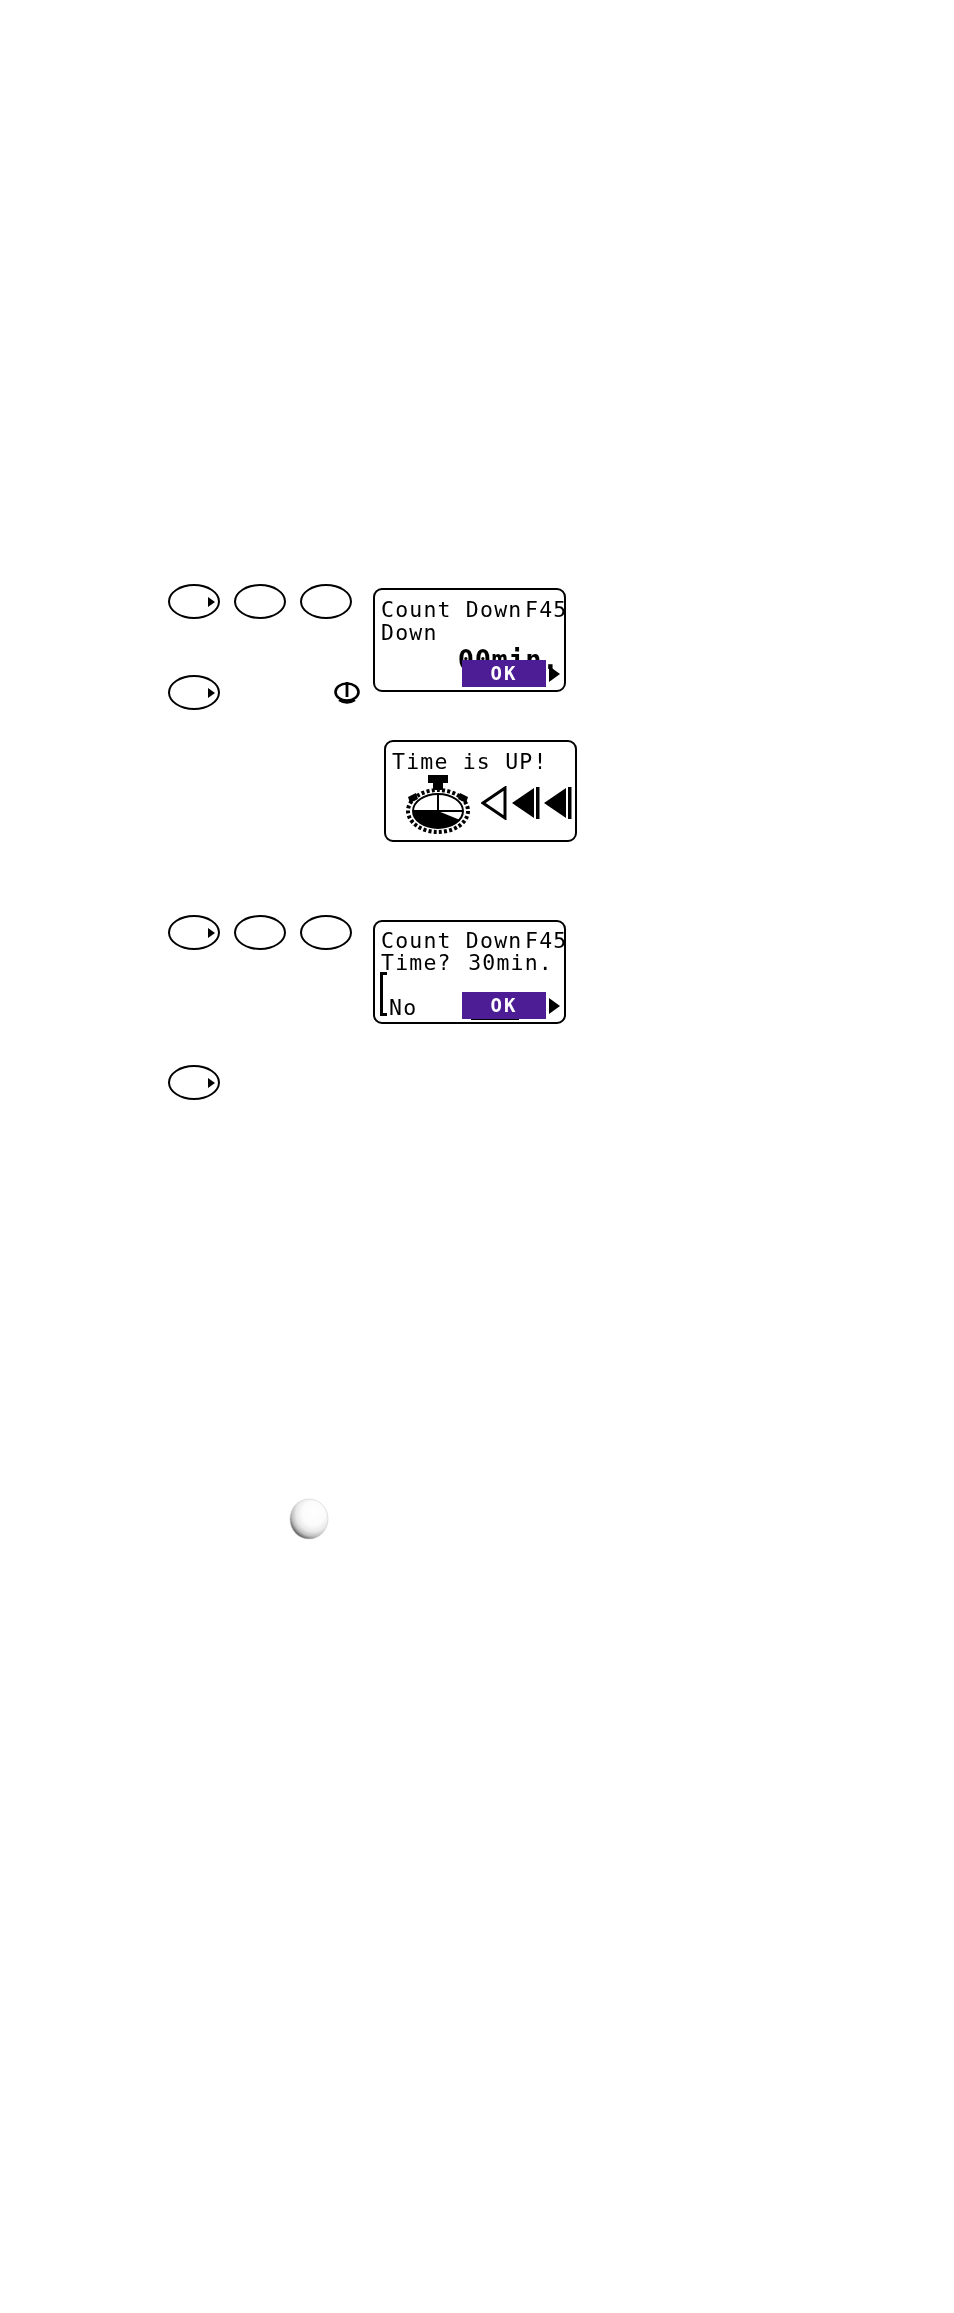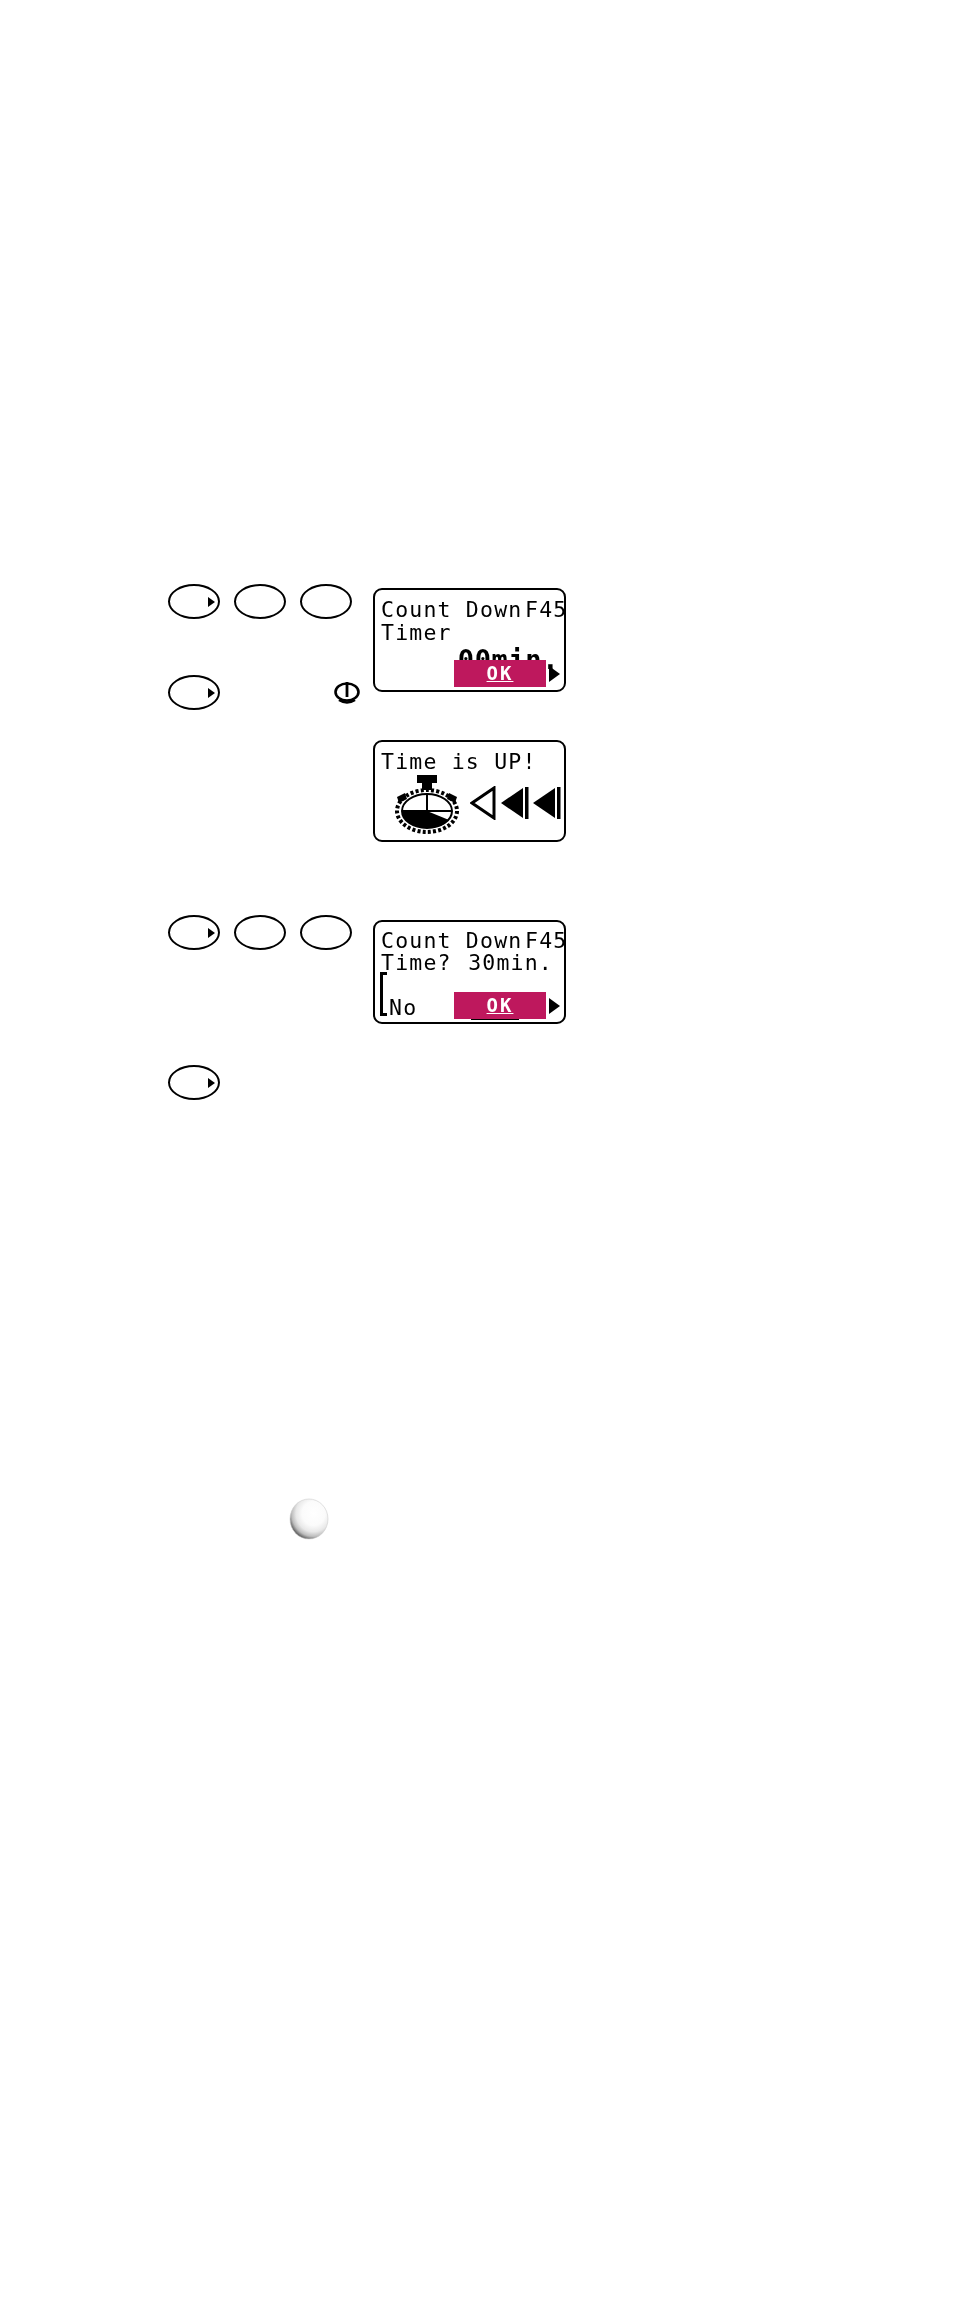--- a/index.html
+++ b/index.html
@@ -76,31 +76,30 @@
     padding: 1px 3px 2px 3px;
   }
 
   
   .ok-bar {
     position: absolute;
     display: flex;
     align-items: center;
   }
   .ok-box {
-    background: #be185d;
+    background: #4c1d95;
     color: #fff;
     font-family: "DejaVu Sans Mono", monospace;
     font-size: 19px;
     font-weight: bold;
     letter-spacing: 2px;
     text-align: center;
     padding: 2px 0 3px 0;
-    width: 92px;
-    box-sizing: border-box;
-    text-decoration: underline;
+    width: 84px;
+    box-sizing: border-box;
   }
   .ok-arrow {
     width: 0; height: 0;
     margin-left: 3px;
     border-top: 8px solid transparent;
     border-bottom: 8px solid transparent;
     border-left: 11px solid #000;
   }
 
   
@@ -124,21 +123,21 @@
     <span class="tri"></span>
   </div>
   <div class="btn-ellipse"></div>
   <div class="btn-ellipse"></div>
 </div>
 
 <div class="lcd" style="left:373px; top:588px; width:193px; height:104px;">
   <div class="lcd-inner">
     <span class="lcd-text t-head" style="left:6px; top:9px;">Count Down</span>
     <span class="lcd-text t-head" style="left:150px; top:9px;">F45</span>
-    <span class="lcd-text t-body" style="left:6px; top:32px;">Timer</span>
+    <span class="lcd-text t-body" style="left:6px; top:32px;">Down</span>
     <span class="lcd-text t-big" style="right:5px; top:56px;">00min.</span>
     <div class="ok-bar" style="right:4px; bottom:3px;">
       <div class="ok-box">OK</div>
       <span class="ok-arrow"></span>
     </div>
   </div>
 </div>
 
 <div class="btn-row" style="left:168px; top:675px;">
   <div class="btn-ellipse">
@@ -147,21 +146,21 @@
 </div>
 
 <div class="power-icon" style="left:332px; top:678px;">
   <svg width="30" height="28" viewBox="0 0 30 28">
     <ellipse cx="15" cy="14" rx="11.5" ry="8.5" fill="none" stroke="#000" stroke-width="2.6"></ellipse>
     <line x1="15" y1="4" x2="15" y2="19" stroke="#000" stroke-width="2.8"></line>
     <path d="M 7 22 Q 15 27 23 22" fill="none" stroke="#000" stroke-width="2.6"></path>
   </svg>
 </div>
 
-<div class="lcd" style="left:373px; top:740px; width:193px; height:102px;">
+<div class="lcd" style="left:384px; top:740px; width:193px; height:102px;">
   <div class="lcd-inner">
     <span class="lcd-text t-head" style="left:6px; top:9px;">Time is UP!</span>
 
     <span class="abs" style="left:12px; top:33px;">
       <svg width="80" height="60" viewBox="0 0 80 60">
 
         <rect x="30" y="0" width="20" height="8" fill="#000"></rect>
         <rect x="35" y="6" width="10" height="9" fill="#000"></rect>
 
         <path d="M 10 22 L 18 18 L 20 24 L 12 28 Z" fill="#000"></path>

